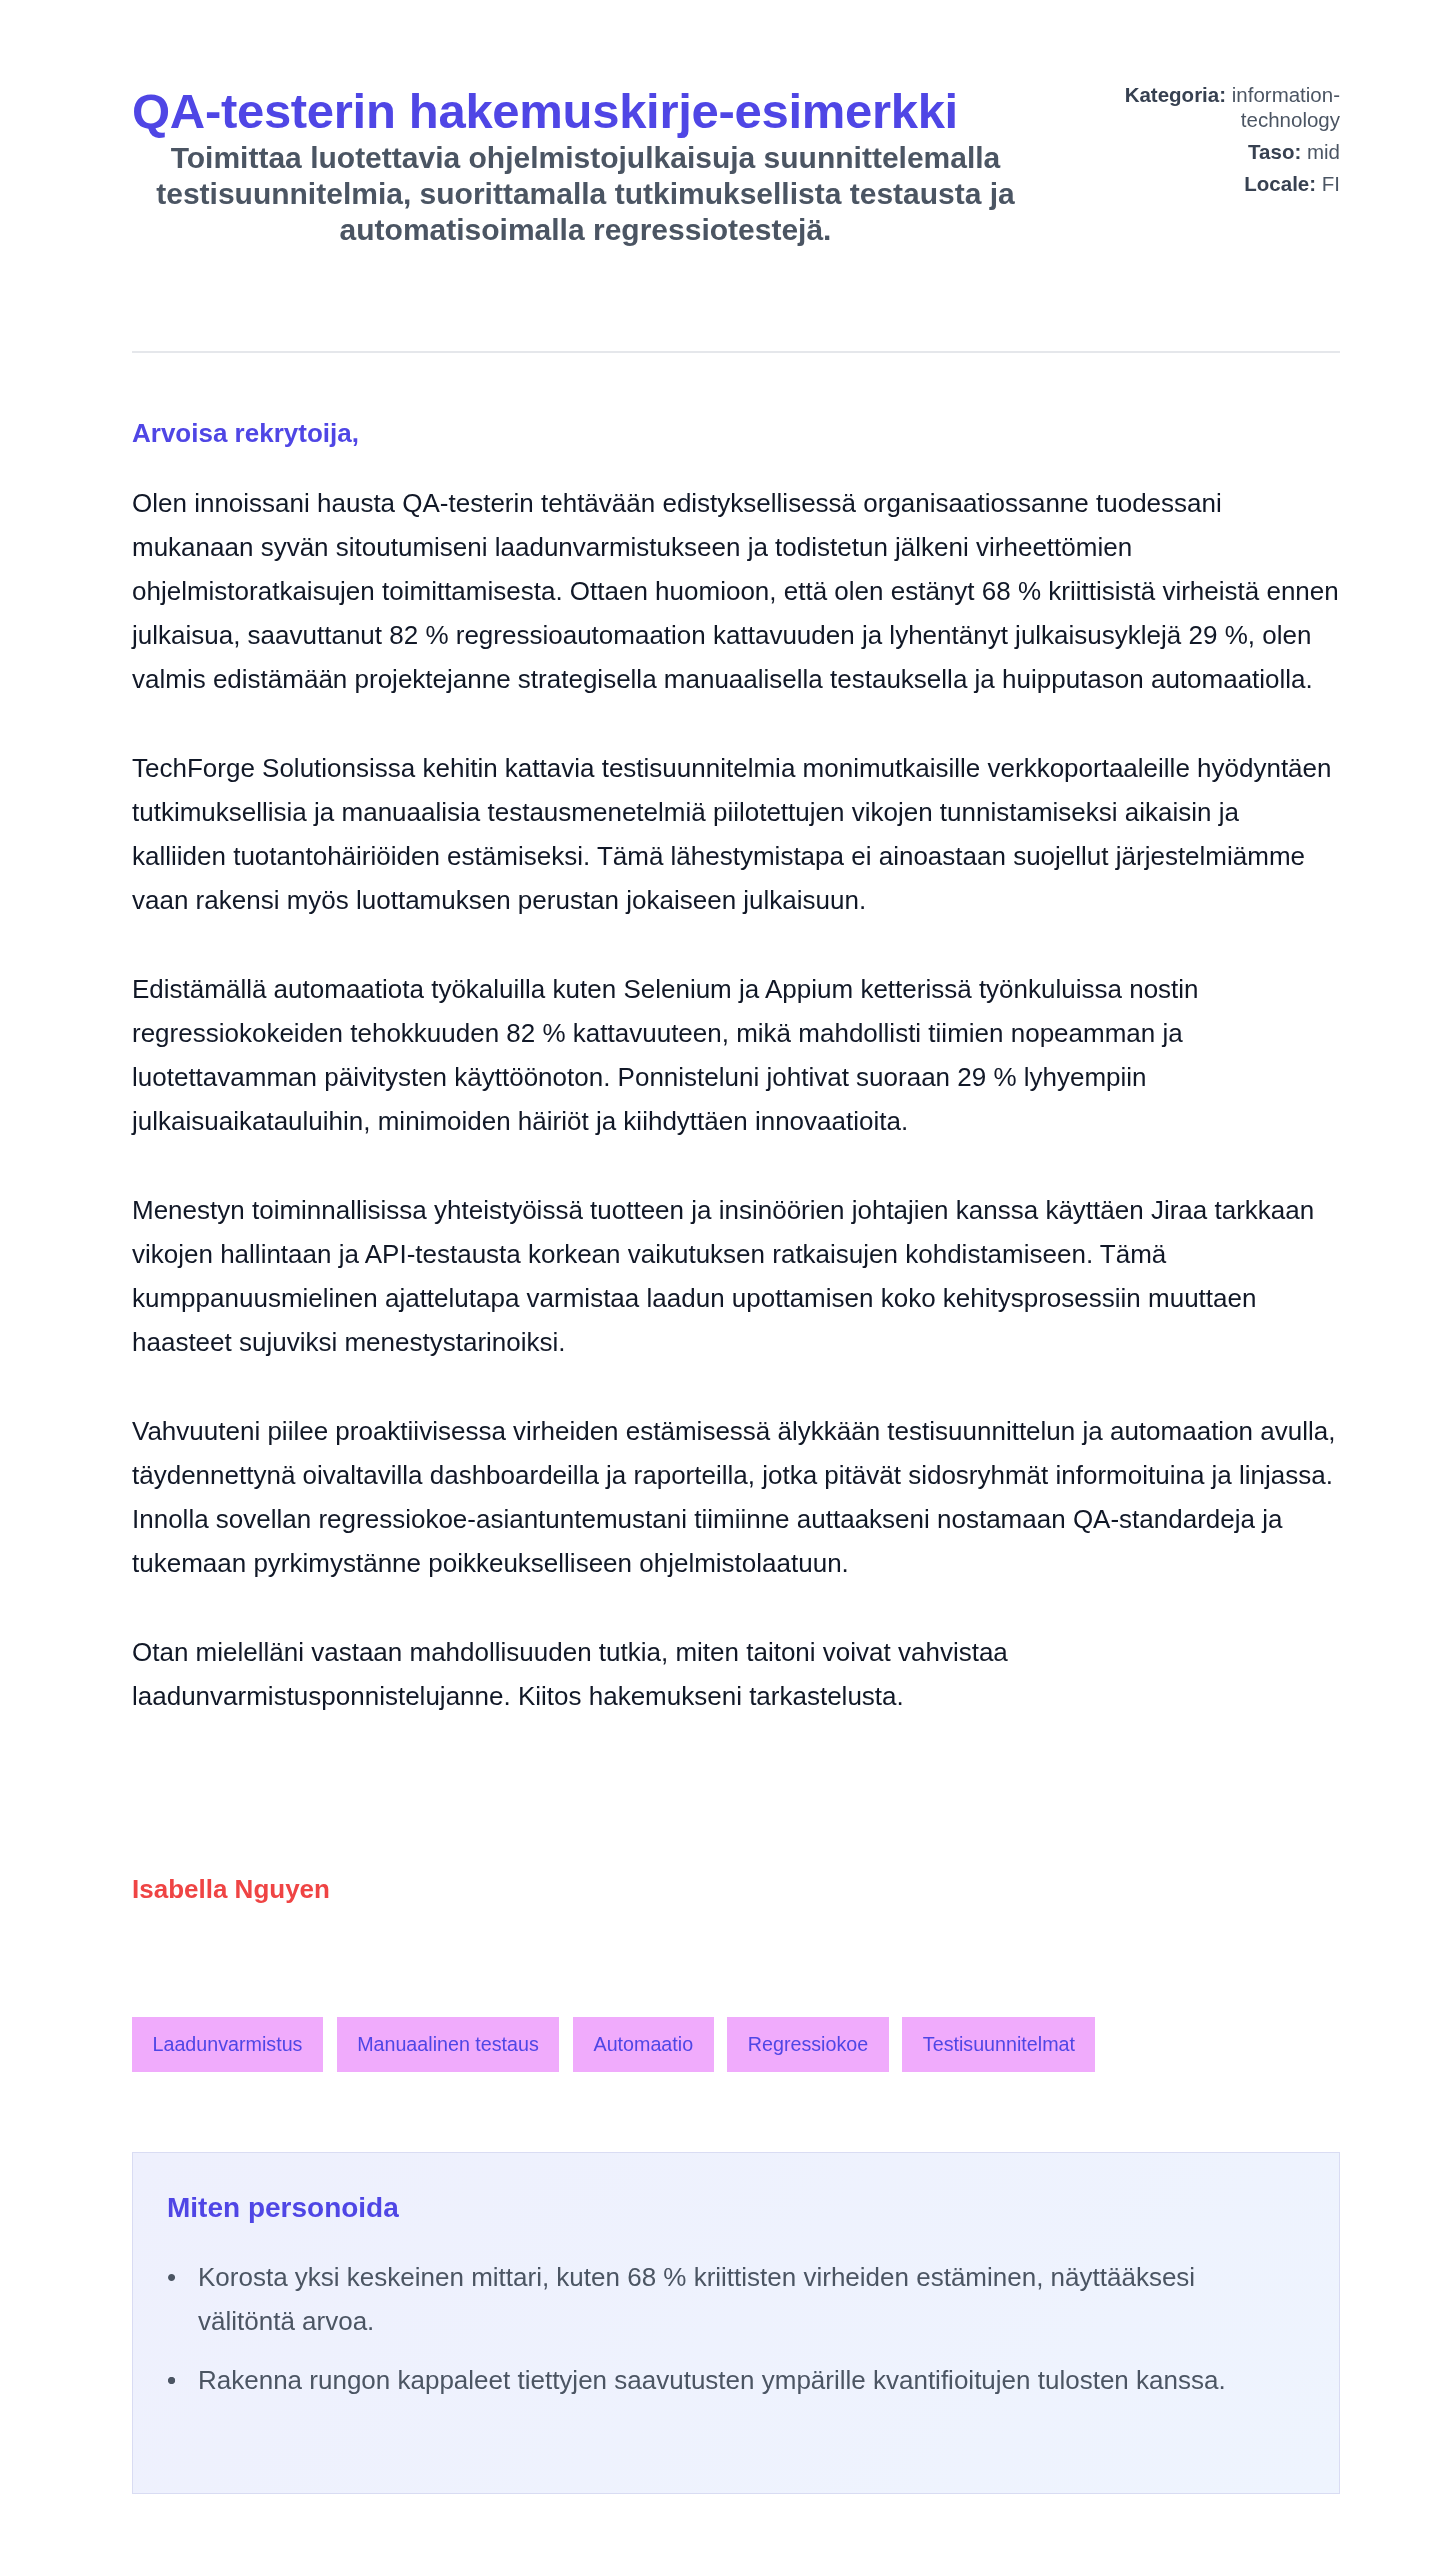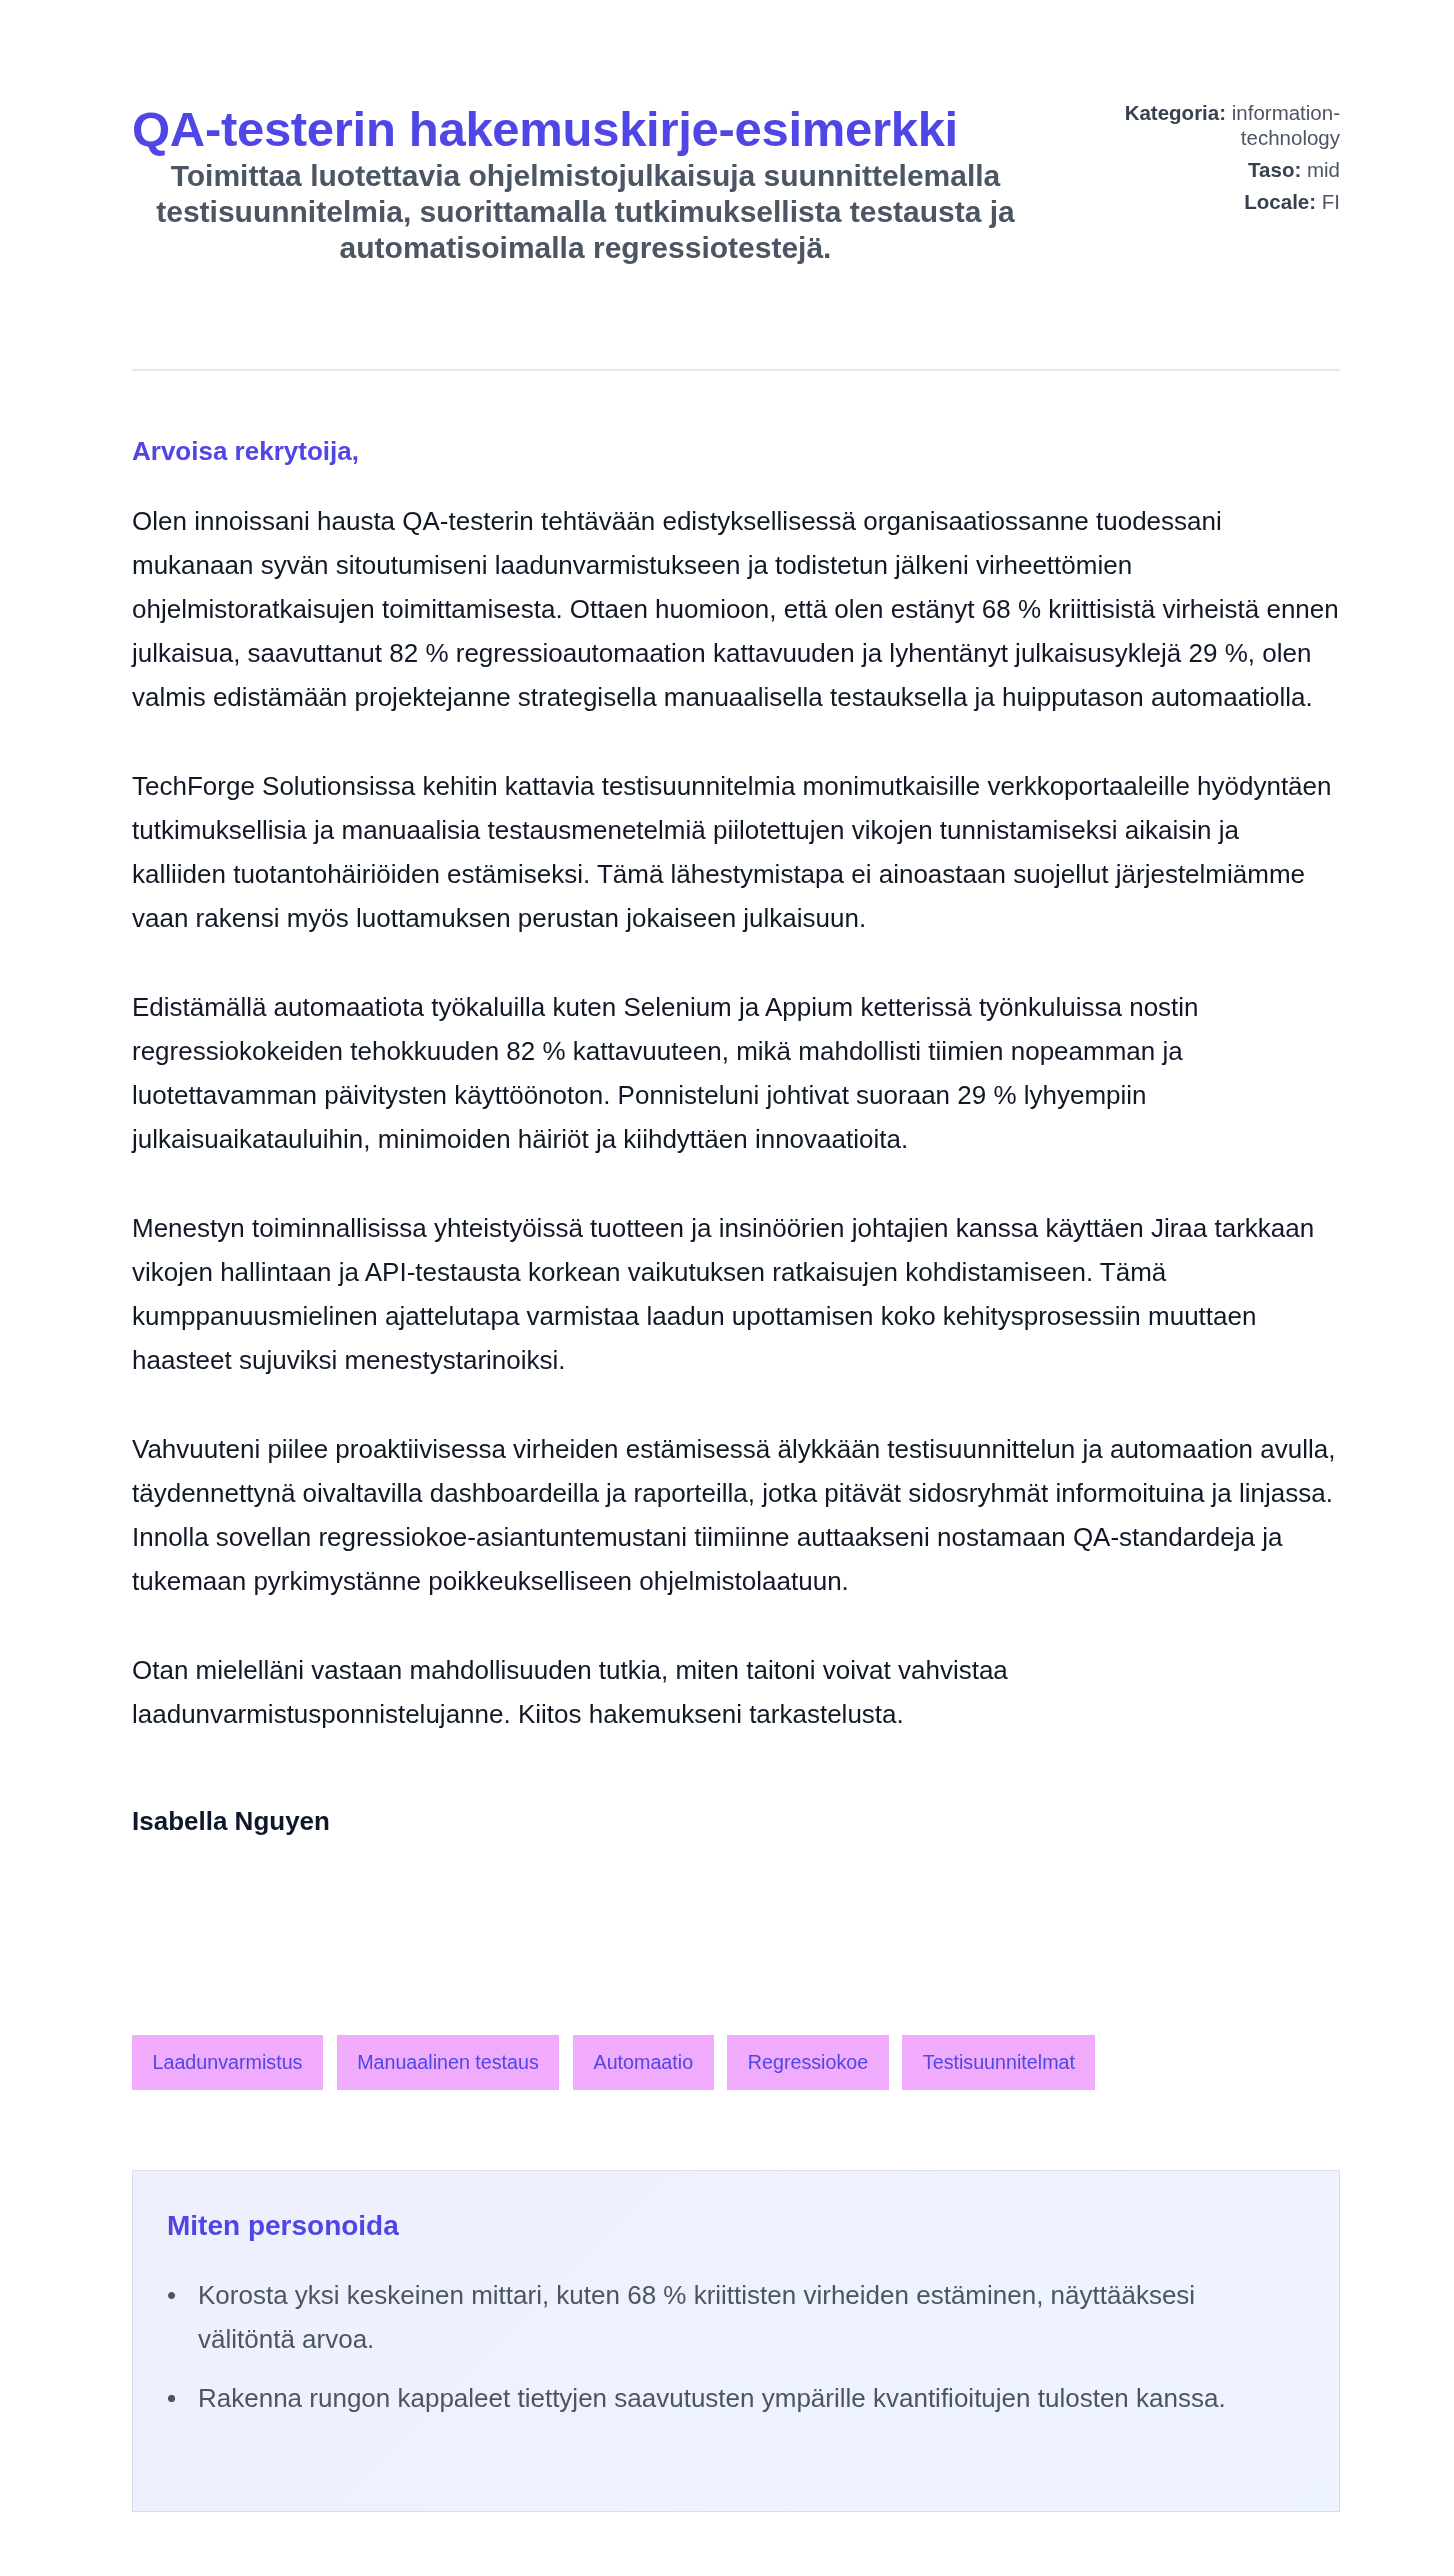--- a/index.html
+++ b/index.html
@@ -1,31 +1,31 @@
 <!DOCTYPE html>
 <html style="font-size:13.7px"><head>
   <meta charset="utf-8">
   <style>
     * { box-sizing: border-box; margin: 0; padding: 0; }
     html, body { width: 1455px; height: 2576px; background: #ffffff; }
     body { font-family: "Liberation Sans", "DejaVu Sans", sans-serif; color: #111827; position: relative; }
-    .page { position: absolute; left: 132px; top: 0; width: 1208px; margin-top: 18px; }
+    .page { position: absolute; left: 132px; top: 0; width: 1208px; }
 
     .header { position: relative; padding-top: 82px; height: 353px; border-bottom: 2.6px solid #e5e7eb; }
     .title { font-size: 49px; font-weight: 700; color: #4f46e5; line-height: 58px; letter-spacing: -0.3px; }
     .subtitle { width: 907px; font-size: 30px; font-weight: 700; color: #4b5563; line-height: 36px; margin-top: 0px; text-align: center; }
     .meta { position: absolute; right: 0; top: 82px; width: 257px; text-align: right; font-size: 20.5px; line-height: 25px; color: #4b5563; }
     .meta .row { margin-bottom: 6.8px; }
     .meta .key { font-weight: 700; color: #374151; }
 
     .greeting { position: absolute; top: 418px; font-size: 26px; font-weight: 700; color: #4f46e5; }
     .body-text { position: absolute; top: 481px; width: 1208px; font-size: 26px; line-height: 44px; color: #111827; }
     .body-text p { margin-bottom: 45px; }
 
-    .sig-name { position: absolute; top: 1788px; font-size: 26px; font-weight: 700; color: #0f172a; }
+    .sig-name { position: absolute; top: 1874px; font-size: 26px; font-weight: 700; color: #ef4444; }
     .sig-title { position: absolute; top: 1924px; font-size: 26px; color: #4b5563; }
 
     .chips { position: absolute; top: 2017px; display: flex; gap: 13.7px; }
     .chip { height: 55px; padding: 0 20.5px; background: #f0abfc; color: #4f46e5; font-size: 19.7px; display: flex; align-items: center; }
 
     .tips { position: absolute; top: 2152px; left: 0; width: 1208px; height: 342px; background: linear-gradient(135deg, #eef0fd 0%, #eef4fe 100%); border: 1.7px solid #d9dcf3; padding: 39px 46px 0 34px; }
     .tips-title { font-size: 28px; font-weight: 700; color: #4f46e5; margin-bottom: 31px; }
     .tips ul { list-style: none; }
     .tips li { position: relative; padding-left: 31px; font-size: 26px; line-height: 44px; color: #4b5563; margin-bottom: 15.4px; }
     .tips li .bullet { position: absolute; left: 0; top: 0; color: #4b5563; }

